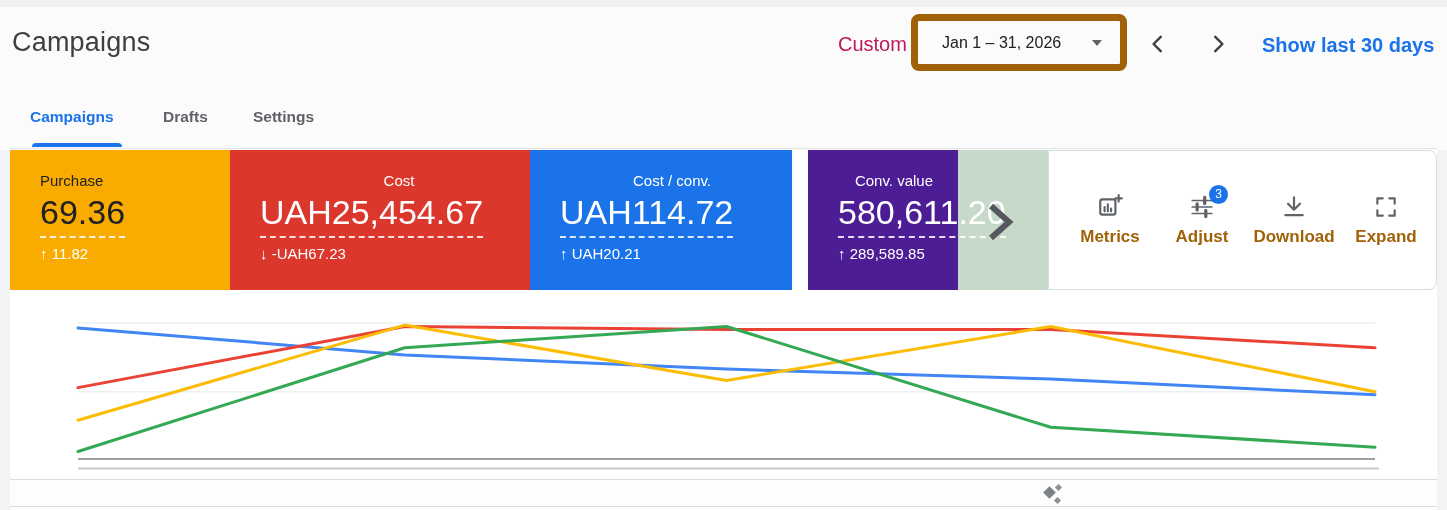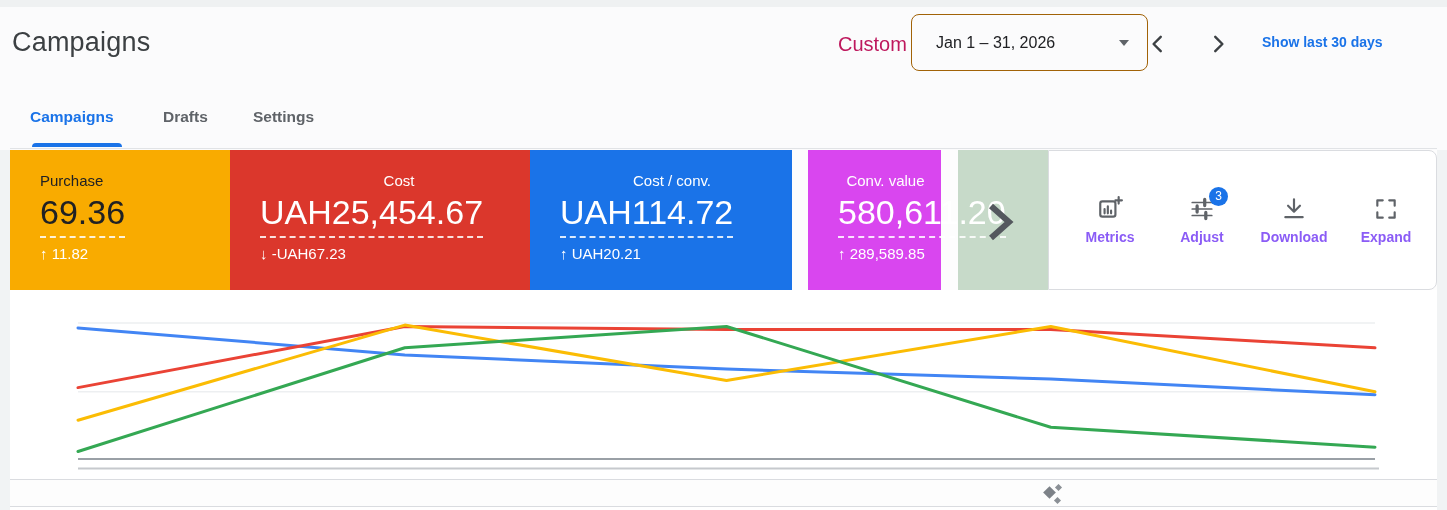--- a/index.html
+++ b/index.html
@@ -5,30 +5,30 @@
   * { margin:0; padding:0; box-sizing:border-box; }
   html,body { width:1447px; height:510px; overflow:hidden; background:#fff;
               font-family:"Liberation Sans", sans-serif; }
   #stage { position:relative; width:1447px; height:510px; background:#fdfdfd; }
 
   
   .top-strip { position:absolute; left:0; top:0; width:1447px; height:7px; background:#eff1f2; }
   .header-bg { position:absolute; left:0; top:7px; width:1447px; height:143px; background:#fbfbfc; }
   .page-title { position:absolute; left:12px; top:27px; font-size:27px; color:#3c4043; letter-spacing:.2px; }
   .range-mode { position:absolute; left:838px; top:33px; font-size:20px; color:#be185d; }
-  .date-box { position:absolute; left:911px; top:14px; width:237px; height:57px;
-              border:1px solid #a16207; border-radius:8px; background:#fbfbfc;
+  .date-box { position:absolute; left:911px; top:14px; width:216px; height:57px;
+              border:7px solid #a16207; border-radius:8px; background:#fbfbfc;
               display:flex; align-items:center; padding:0 18px 0 24px; cursor:pointer; }
   .date-text { font-size:16px; color:#202124; flex:1; }
   .date-caret { width:0; height:0; border-left:5px solid transparent; border-right:5px solid transparent;
                 border-top:6px solid #5f6368; margin-left:8px; }
   .nav-chev { position:absolute; top:30px; width:28px; height:28px; display:flex;
               align-items:center; justify-content:center; cursor:pointer; }
   .nav-chev svg { stroke:#3c4043; stroke-width:2.2; fill:none; stroke-linecap:round; stroke-linejoin:round; }
-  .show-last { position:absolute; left:1262px; top:34px; font-size:14px; font-weight:bold;
+  .show-last { position:absolute; left:1262px; top:34px; font-size:20px; font-weight:bold;
                color:#1a73e8; cursor:pointer; }
 
   
   .tab { position:absolute; top:108px; font-size:15.5px; font-weight:bold; color:#5f6368; cursor:pointer; }
   .tab.active { color:#1a73e8; }
   .tab-underline { position:absolute; left:32px; top:143px; width:90px; height:4px;
                    background:#1a73e8; border-radius:4px 4px 0 0; }
   .tabs-divider { position:absolute; left:10px; top:148px; width:1427px; height:1px; background:#e1e3e6; }
 
   
@@ -42,21 +42,21 @@
   .card.dark  .c-label, .card.dark  .c-value { color:#202124; }
   .overflow-card { position:absolute; top:150px; height:140px; cursor:pointer; }
   .next-chev { position:absolute; left:986px; top:202px; z-index:4; cursor:pointer; }
 
   
   .toolbar-card { position:absolute; left:1048px; top:150px; width:389px; height:140px;
                   background:#fff; border:1px solid #dadce0; border-radius:0 8px 8px 0;
                   display:flex; align-items:center; padding-left:18px; gap:6px; }
   .tool-btn { width:86px; display:flex; flex-direction:column; align-items:center; gap:7px; cursor:pointer; position:relative; }
   .tool-btn svg { stroke:#5f6368; fill:none; stroke-width:2; stroke-linecap:round; stroke-linejoin:round; }
-  .tool-label { font-size:14px; font-weight:bold; color:#8b5cf6; }
+  .tool-label { font-size:17px; font-weight:bold; color:#a16207; }
   .tool-badge { position:absolute; top:-9px; left:50px; width:19px; height:19px; border-radius:50%;
                 background:#1a73e8; color:#fff; font-size:12px; display:flex; align-items:center; justify-content:center; }
 
   
   .chart-panel { position:absolute; left:10px; top:290px; width:1427px; height:190px; background:#fff; }
   .rule { position:absolute; background:#dadce0; }
   .sparkle { position:absolute; left:1040px; top:484px; cursor:grab; }
   .below-panel { position:absolute; left:10px; top:507px; width:1427px; height:3px; background:#fff; }
 
   
@@ -102,21 +102,21 @@
   <div class="card light" style="left: 230px; width: 316px; background-color: rgb(219, 55, 44);">
     <div class="c-label">Cost</div>
     <div class="c-value">UAH25,454.67</div>
     <div class="c-delta">↓ -UAH67.23</div>
   </div>
   <div class="card light" style="left: 530px; width: 262px; background-color: rgb(26, 115, 232);">
     <div class="c-label">Cost / conv.</div>
     <div class="c-value">UAH114.72</div>
     <div class="c-delta">↑ UAH20.21</div>
   </div>
-  <div class="card light" style="left: 808px; width: 133px; background-color: #d946ef;">
+  <div class="card light" style="left: 808px; width: 150px; background-color: #4c1d95;">
     <div class="c-label">Conv. value</div>
     <div class="c-value">580,611.20</div>
     <div class="c-delta">↑ 289,589.85</div>
   </div>
   <div class="overflow-card" style="left: 958px; width: 90px; background-color: rgb(199, 218, 201);"></div>
   <div class="next-chev">
     <svg width="30" height="40" viewBox="0 0 30 40">
       <path d="M5 4 L23 20 L5 36" fill="none" stroke="#54585e" stroke-width="6"></path>
     </svg>
   </div>

